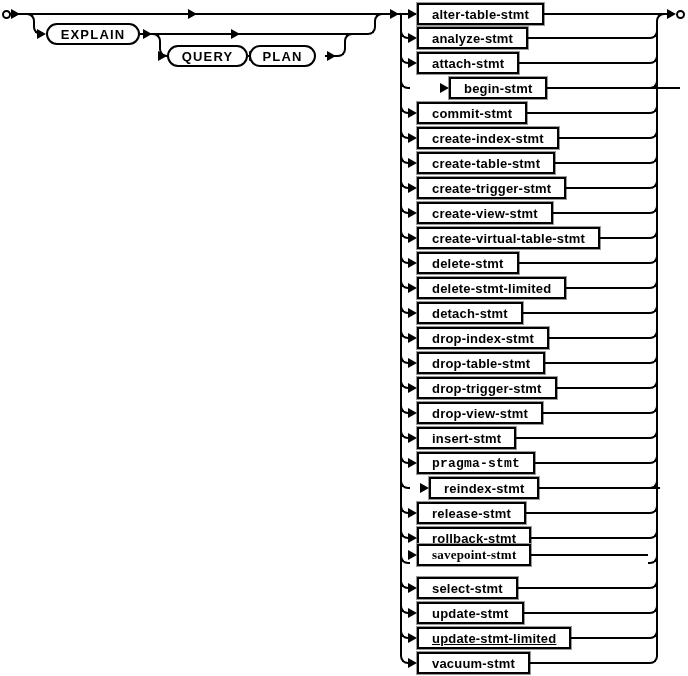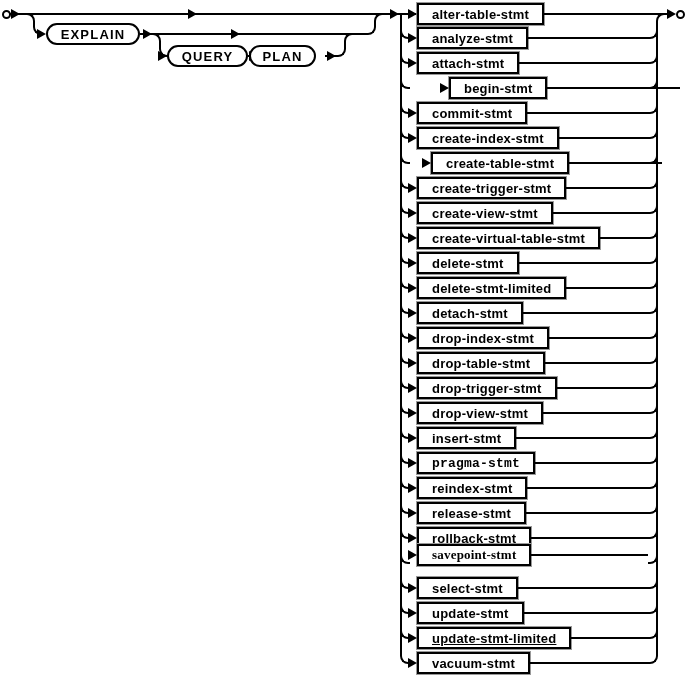--- a/index.html
+++ b/index.html
@@ -153,21 +153,21 @@
       <div class="spacer">
         <div class="arrow"></div>
       </div>
       <div class="stmt-box">
         <span>create-index-stmt</span>
       </div>
       <div class="hline"></div>
     </div>
     <div class="corner corner-db" style="left: 400px; top: 129px; width: 10px; height: 10px;"></div>
     <div class="corner corner-ru" style="left: 648px; top: 129px; width: 10px; height: 10px;"></div>
-    <div class="row" style="left: 400px; top: 152px; width: 248px; padding-left: 14px;">
+    <div class="row" style="left: 400px; top: 152px; width: 248px;">
       <div class="spacer">
         <div class="arrow"></div>
       </div>
       <div class="stmt-box">
         <span>create-table-stmt</span>
       </div>
       <div class="hline"></div>
     </div>
     <div class="corner corner-db" style="left: 400px; top: 154px; width: 10px; height: 10px;"></div>
     <div class="corner corner-ru" style="left: 648px; top: 154px; width: 10px; height: 10px;"></div>
@@ -296,21 +296,21 @@
       <div class="spacer">
         <div class="arrow"></div>
       </div>
       <div class="stmt-box">
         <span>pragma-stmt</span>
       </div>
       <div class="hline"></div>
     </div>
     <div class="corner corner-db" style="left: 400px; top: 454px; width: 10px; height: 10px;"></div>
     <div class="corner corner-ru" style="left: 648px; top: 454px; width: 10px; height: 10px;"></div>
-    <div class="row" style="left: 400px; top: 477px; width: 248px;">
+    <div class="row" style="left: 400px; top: 477px; width: 248px; padding-left: 12px;">
       <div class="spacer">
         <div class="arrow"></div>
       </div>
       <div class="stmt-box">
         <span>reindex-stmt</span>
       </div>
       <div class="hline"></div>
     </div>
     <div class="corner corner-db" style="left: 400px; top: 479px; width: 10px; height: 10px;"></div>
     <div class="corner corner-ru" style="left: 648px; top: 479px; width: 10px; height: 10px;"></div>

